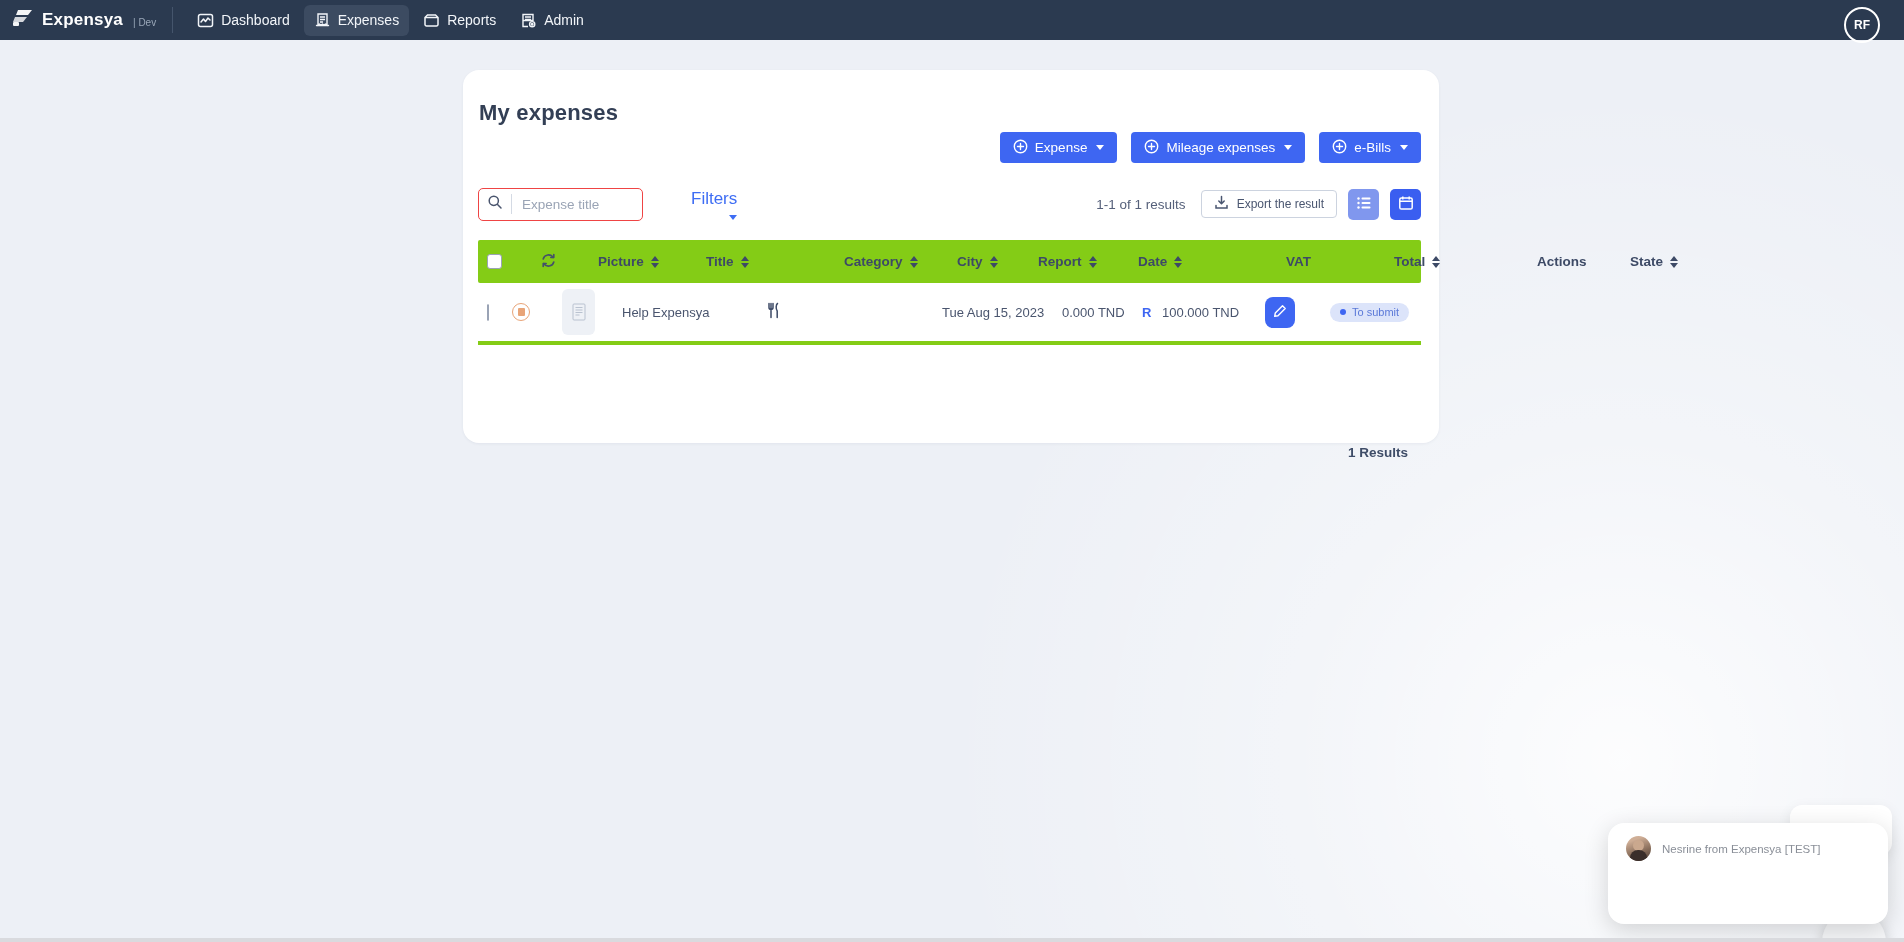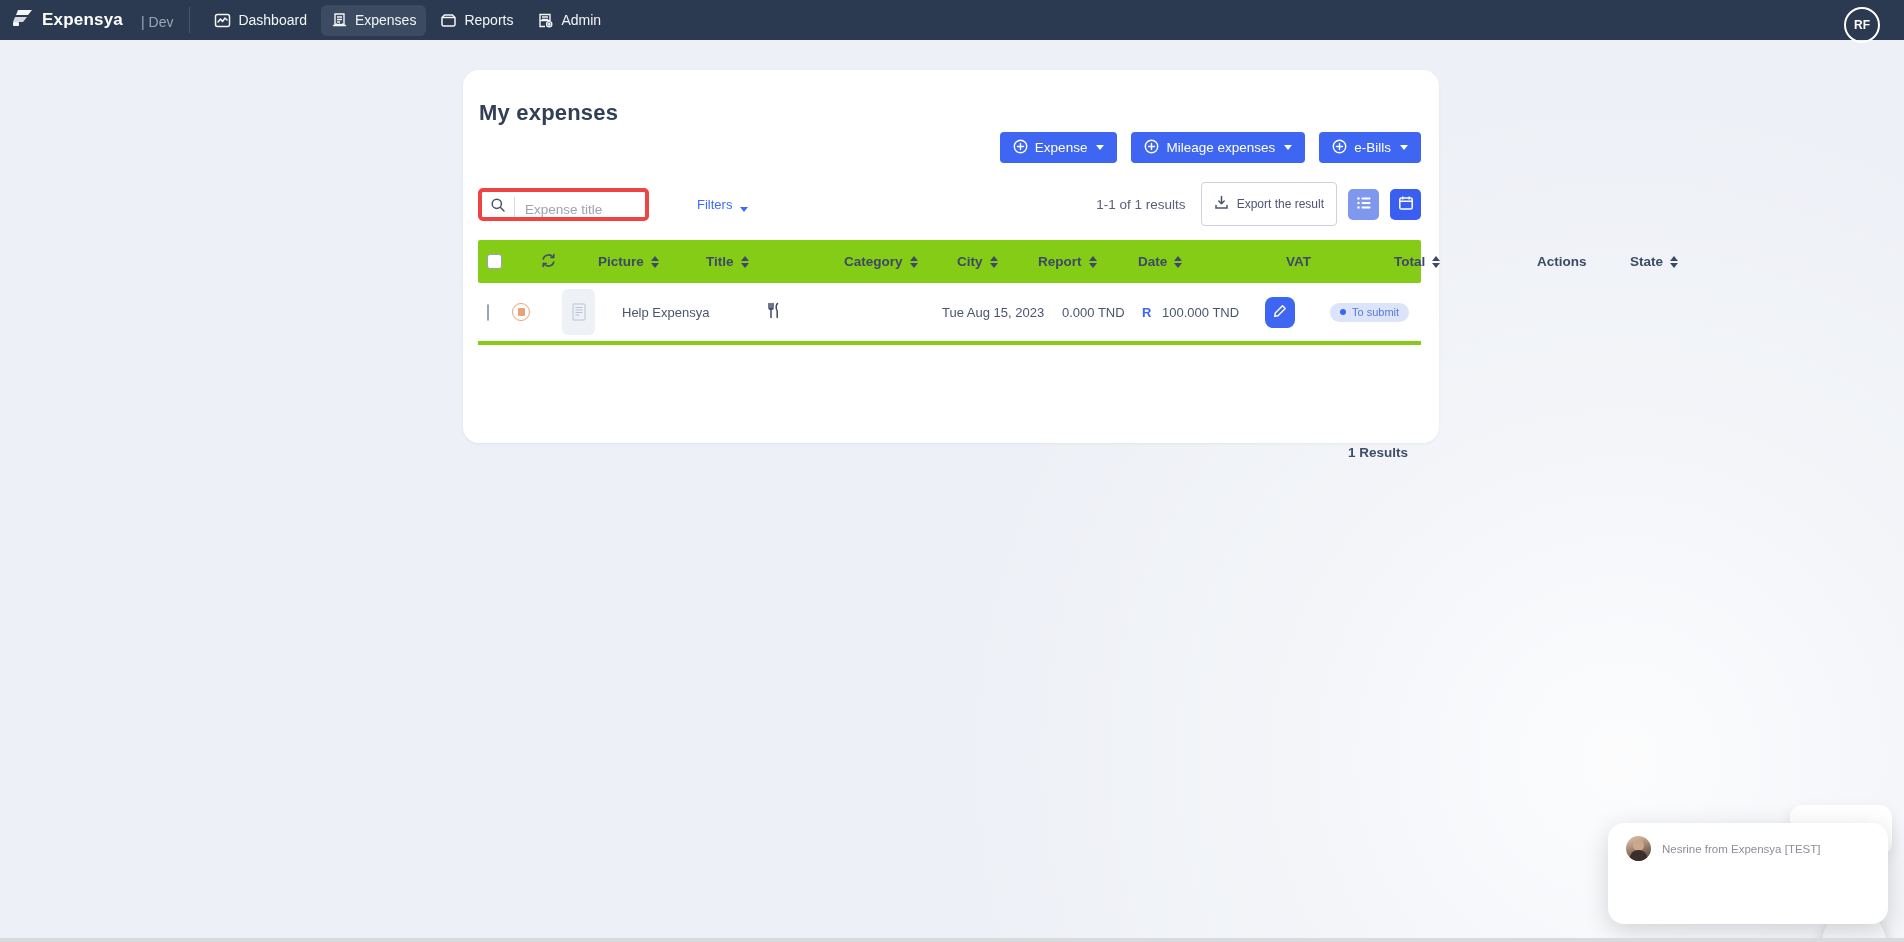--- a/index.html
+++ b/index.html
@@ -14,21 +14,21 @@
     background:radial-gradient(circle at 1620px 760px, rgba(255,255,255,.85) 0%, rgba(255,255,255,.35) 18%, rgba(255,255,255,0) 38%);
     pointer-events:none;
   }
   
   .navbar {
     position:absolute; left:0; top:0; width:1904px; height:40px;
     background:#2b3a50; display:flex; align-items:center; z-index:20;
   }
   .brand { display:flex; align-items:center; gap:8px; padding-left:12px; }
   .brand-name { color:#ffffff; font-size:17px; font-weight:bold; letter-spacing:.2px; }
-  .brand-env { color:#9aa7b8; font-size:14px; margin-left:10px; padding-top:4px; }
+  .brand-env { color:#9aa7b8; font-size:10px; margin-left:2px; padding-top:4px; }
   .nav-divider { width:1px; height:26px; background:#45556c; margin:0 14px 0 16px; }
   .nav-item {
     display:flex; align-items:center; gap:7px; color:#f2f5f9; font-size:14px;
     padding:7px 10px; margin-right:4px; border-radius:6px; cursor:pointer; font-weight:500;
   }
   .nav-item.active { background:#3c4b61; }
   .nav-item svg { display:block; }
   .avatar {
     position:absolute; right:24px; top:7px; width:36px; height:36px; border-radius:50%;
     border:2px solid #ffffff; color:#ffffff; font-size:12px; font-weight:bold;
@@ -47,30 +47,30 @@
   .actions-row { position:absolute; right:18px; top:62px; display:flex; gap:14px; }
   .btn-primary {
     display:flex; align-items:center; gap:7px; background:#3e66f2; color:#fff;
     border:none; border-radius:4px; height:31px; padding:0 13px; font-size:13.5px;
     font-weight:500; cursor:pointer; font-family:inherit;
   }
   .caret { width:0; height:0; border-left:4px solid transparent; border-right:4px solid transparent; border-top:5px solid #fff; margin-left:2px; }
   .caret.blue { border-top-color:#3e6df4; }
   
   .toolbar { position:absolute; left:15px; right:18px; top:117px; height:34px; display:flex; align-items:center; }
-  .search-group { display:flex; align-items:flex-end; height:33px; border:4px solid #ef4444; border-radius:5px; background:#fff; overflow:hidden; }
+  .search-group { display:flex; align-items:center; height:33px; border:1px solid #ef4444; border-radius:5px; background:#fff; overflow:hidden; }
   .search-iconbox { width:33px; display:flex; align-items:center; justify-content:center; border-right:1px solid #d4dae4; cursor:pointer; }
   .search-input { width:130px; border:none; outline:none; padding:0 10px; font-size:13.5px; color:#47536b; font-family:inherit; }
   .search-input::placeholder { color:#9aa4b5; }
-  .filters-link { display:flex; align-items:flex-end; gap:6px; color:#3e6df4; font-size:13px; margin-left:48px; cursor:pointer; }
+  .filters-link { display:flex; align-items:flex-end; gap:6px; color:#3e6df4; font-size:17px; margin-left:48px; cursor:pointer;flex-direction:column; }
   .toolbar-right { margin-left:auto; display:flex; align-items:center; gap:11px; }
   .results-summary { color:#55607a; font-size:13.5px; margin-right:4px; }
   .btn-export {
     display:flex; align-items:center; gap:8px; background:#fff; border:1px solid #ccd3df;
-    border-radius:4px; height:44px; padding:0 12px; font-size:12px; color:#4a5670;
+    border-radius:4px; height:28px; padding:0 12px; font-size:12px; color:#4a5670;
     cursor:pointer; font-family:inherit; font-weight:500;
   }
   .toggle-btn { width:31px; height:31px; border:none; border-radius:5px; display:flex; align-items:center; justify-content:center; cursor:pointer; }
   .toggle-btn.list { background:#8097ee; }
   .toggle-btn.cal  { background:#3a5ef0; }
   
   .tablewrap { position:absolute; left:15px; top:170px; width:943px; }
   .trow { display:grid; grid-template-columns:32px 30px 80px 110px 85px 53px 72px 120px 80px 115px 65px 101px; align-items:center; }
   .thead { background:#84cc16; height:43px; border-radius:2px;gap:28px; }
   .th { display:flex; align-items:center; gap:5px; font-size:13.5px; font-weight:bold; color:#3d4a66; padding-left:2px; }

